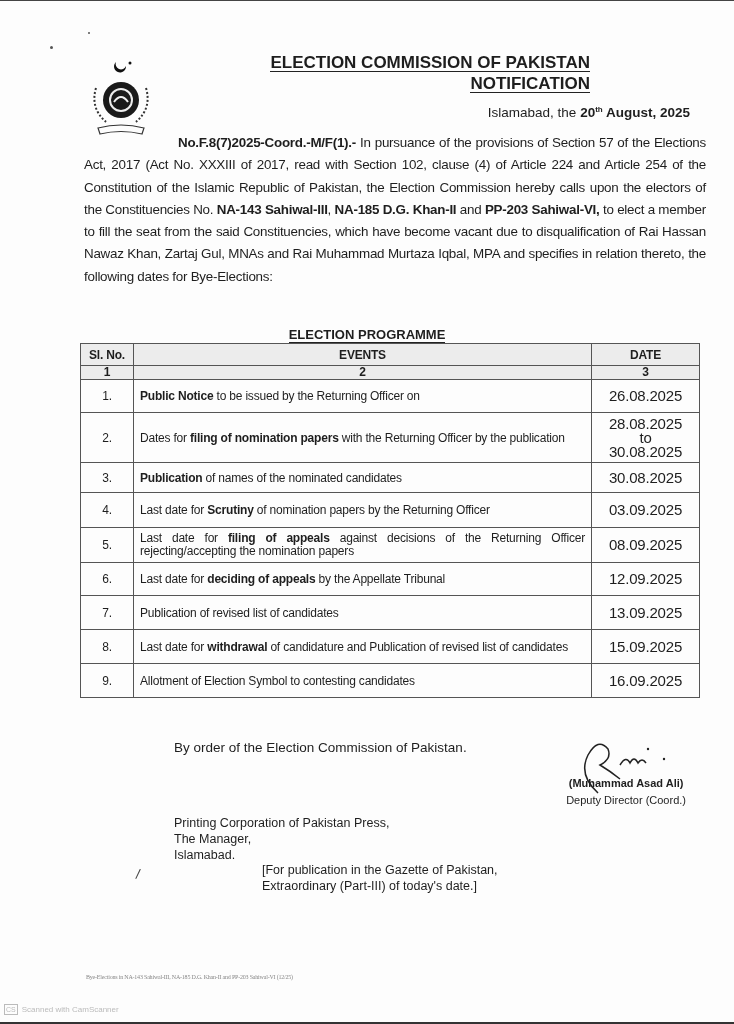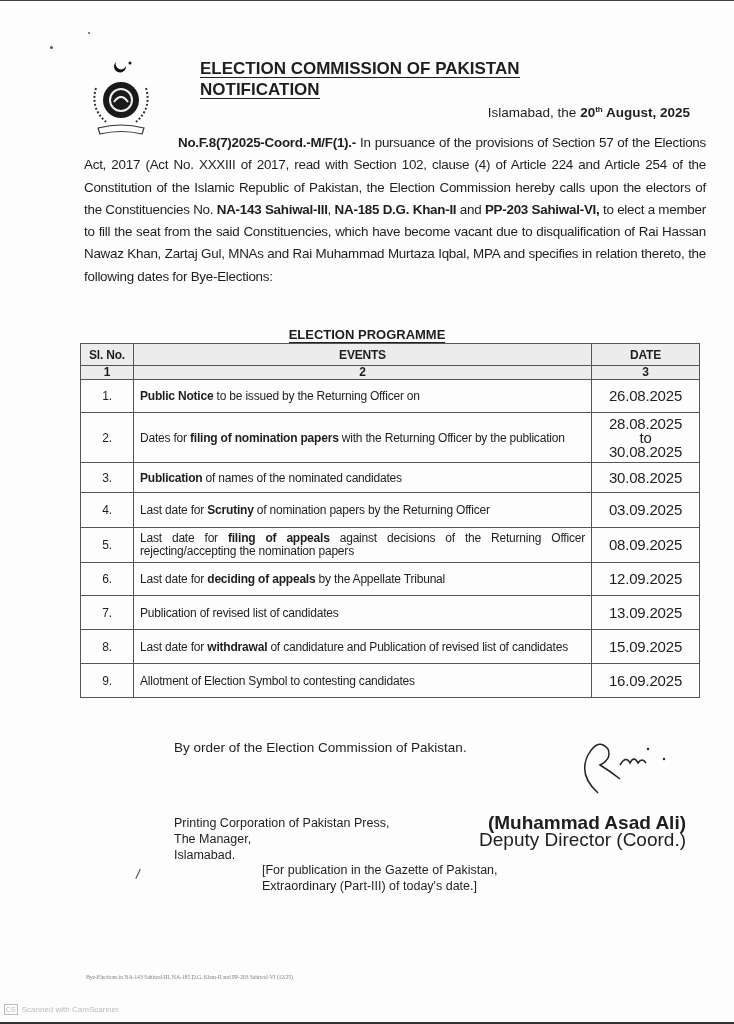--- a/index.html
+++ b/index.html
@@ -8,21 +8,21 @@
     background:#fdfdfd;
     font-family:"Liberation Sans", sans-serif;
     color:#1e1e1e;
   }
   .topbar { position:absolute; left:0; top:0; width:734px; height:1px; background:#444; }
   .bottombar { position:absolute; left:0; top:1022px; width:734px; height:2px; background:#333; }
   .speck { position:absolute; width:3px; height:3px; border-radius:50%; background:#555; }
 
   .logo { position:absolute; left:86px; top:58px; width:70px; height:80px; }
 
-  .title { position:absolute; left:200px; top:58px; width:390px; text-align:left;
+  .title { position:absolute; left:200px; top:52px; width:390px; text-align:right;
            font-weight:bold; font-size:17px; line-height:21px; }
   .title span { display:inline-block; border-bottom:1.5px solid #222; line-height:17px; }
 
   .dateline { position:absolute; right:44px; top:104px; font-size:13.5px; }
   .dateline b sup { font-size:8px; }
 
   .para { position:absolute; left:84px; top:132px; width:622px;
           font-size:13.4px; line-height:22.3px; text-align:justify; letter-spacing:-0.25px; }
   .para .indent { display:inline-block; width:94px; }
 
@@ -35,21 +35,21 @@
   table.prog td, table.prog th { border:1.5px solid #555; padding:0 6px; vertical-align:middle; }
   table.prog th { background:#ececec; font-weight:bold; height:21px; font-size:12px; }
   table.prog tr.idx td { background:#ececec; font-weight:bold; text-align:center; height:13px; line-height:13px; }
   .c1 { width:40px; text-align:center; }
   .c3 { width:95px; text-align:center; }
   .ev { text-align:left; }
   .date { font-size:15px; line-height:14px; }
 
   .order { position:absolute; left:174px; top:740px; font-size:13.5px; }
   .sig { position:absolute; left:568px; top:735px; width:120px; height:62px; }
-  .signame { position:absolute; right:48px; top:814px; text-align:right; font-size:19px; line-height:17px; }
+  .signame { position:absolute; right:48px; top:775px; text-align:center; font-size:11px; line-height:17px; }
   .signame .n { font-weight:bold; }
 
   .addr { position:absolute; left:174px; top:815px; font-size:12.5px; line-height:16px; }
   .tick { position:absolute; left:136px; top:866px; font-size:14px; color:#444; transform:rotate(10deg); }
   .gazette { position:absolute; left:262px; top:862px; font-size:12.5px; line-height:16px; }
 
   .footer-note { position:absolute; left:86px; top:974px; font-size:6px; color:#888; letter-spacing:-0.2px; font-family:"Liberation Serif", serif; }
   .scanner { position:absolute; left:4px; top:1004px; display:flex; align-items:center; gap:4px; color:#bbb; font-size:8px; }
   .scanner .cs { border:1px solid #bbb; font-size:7px; padding:0 1px; line-height:9px; }
 </style>

